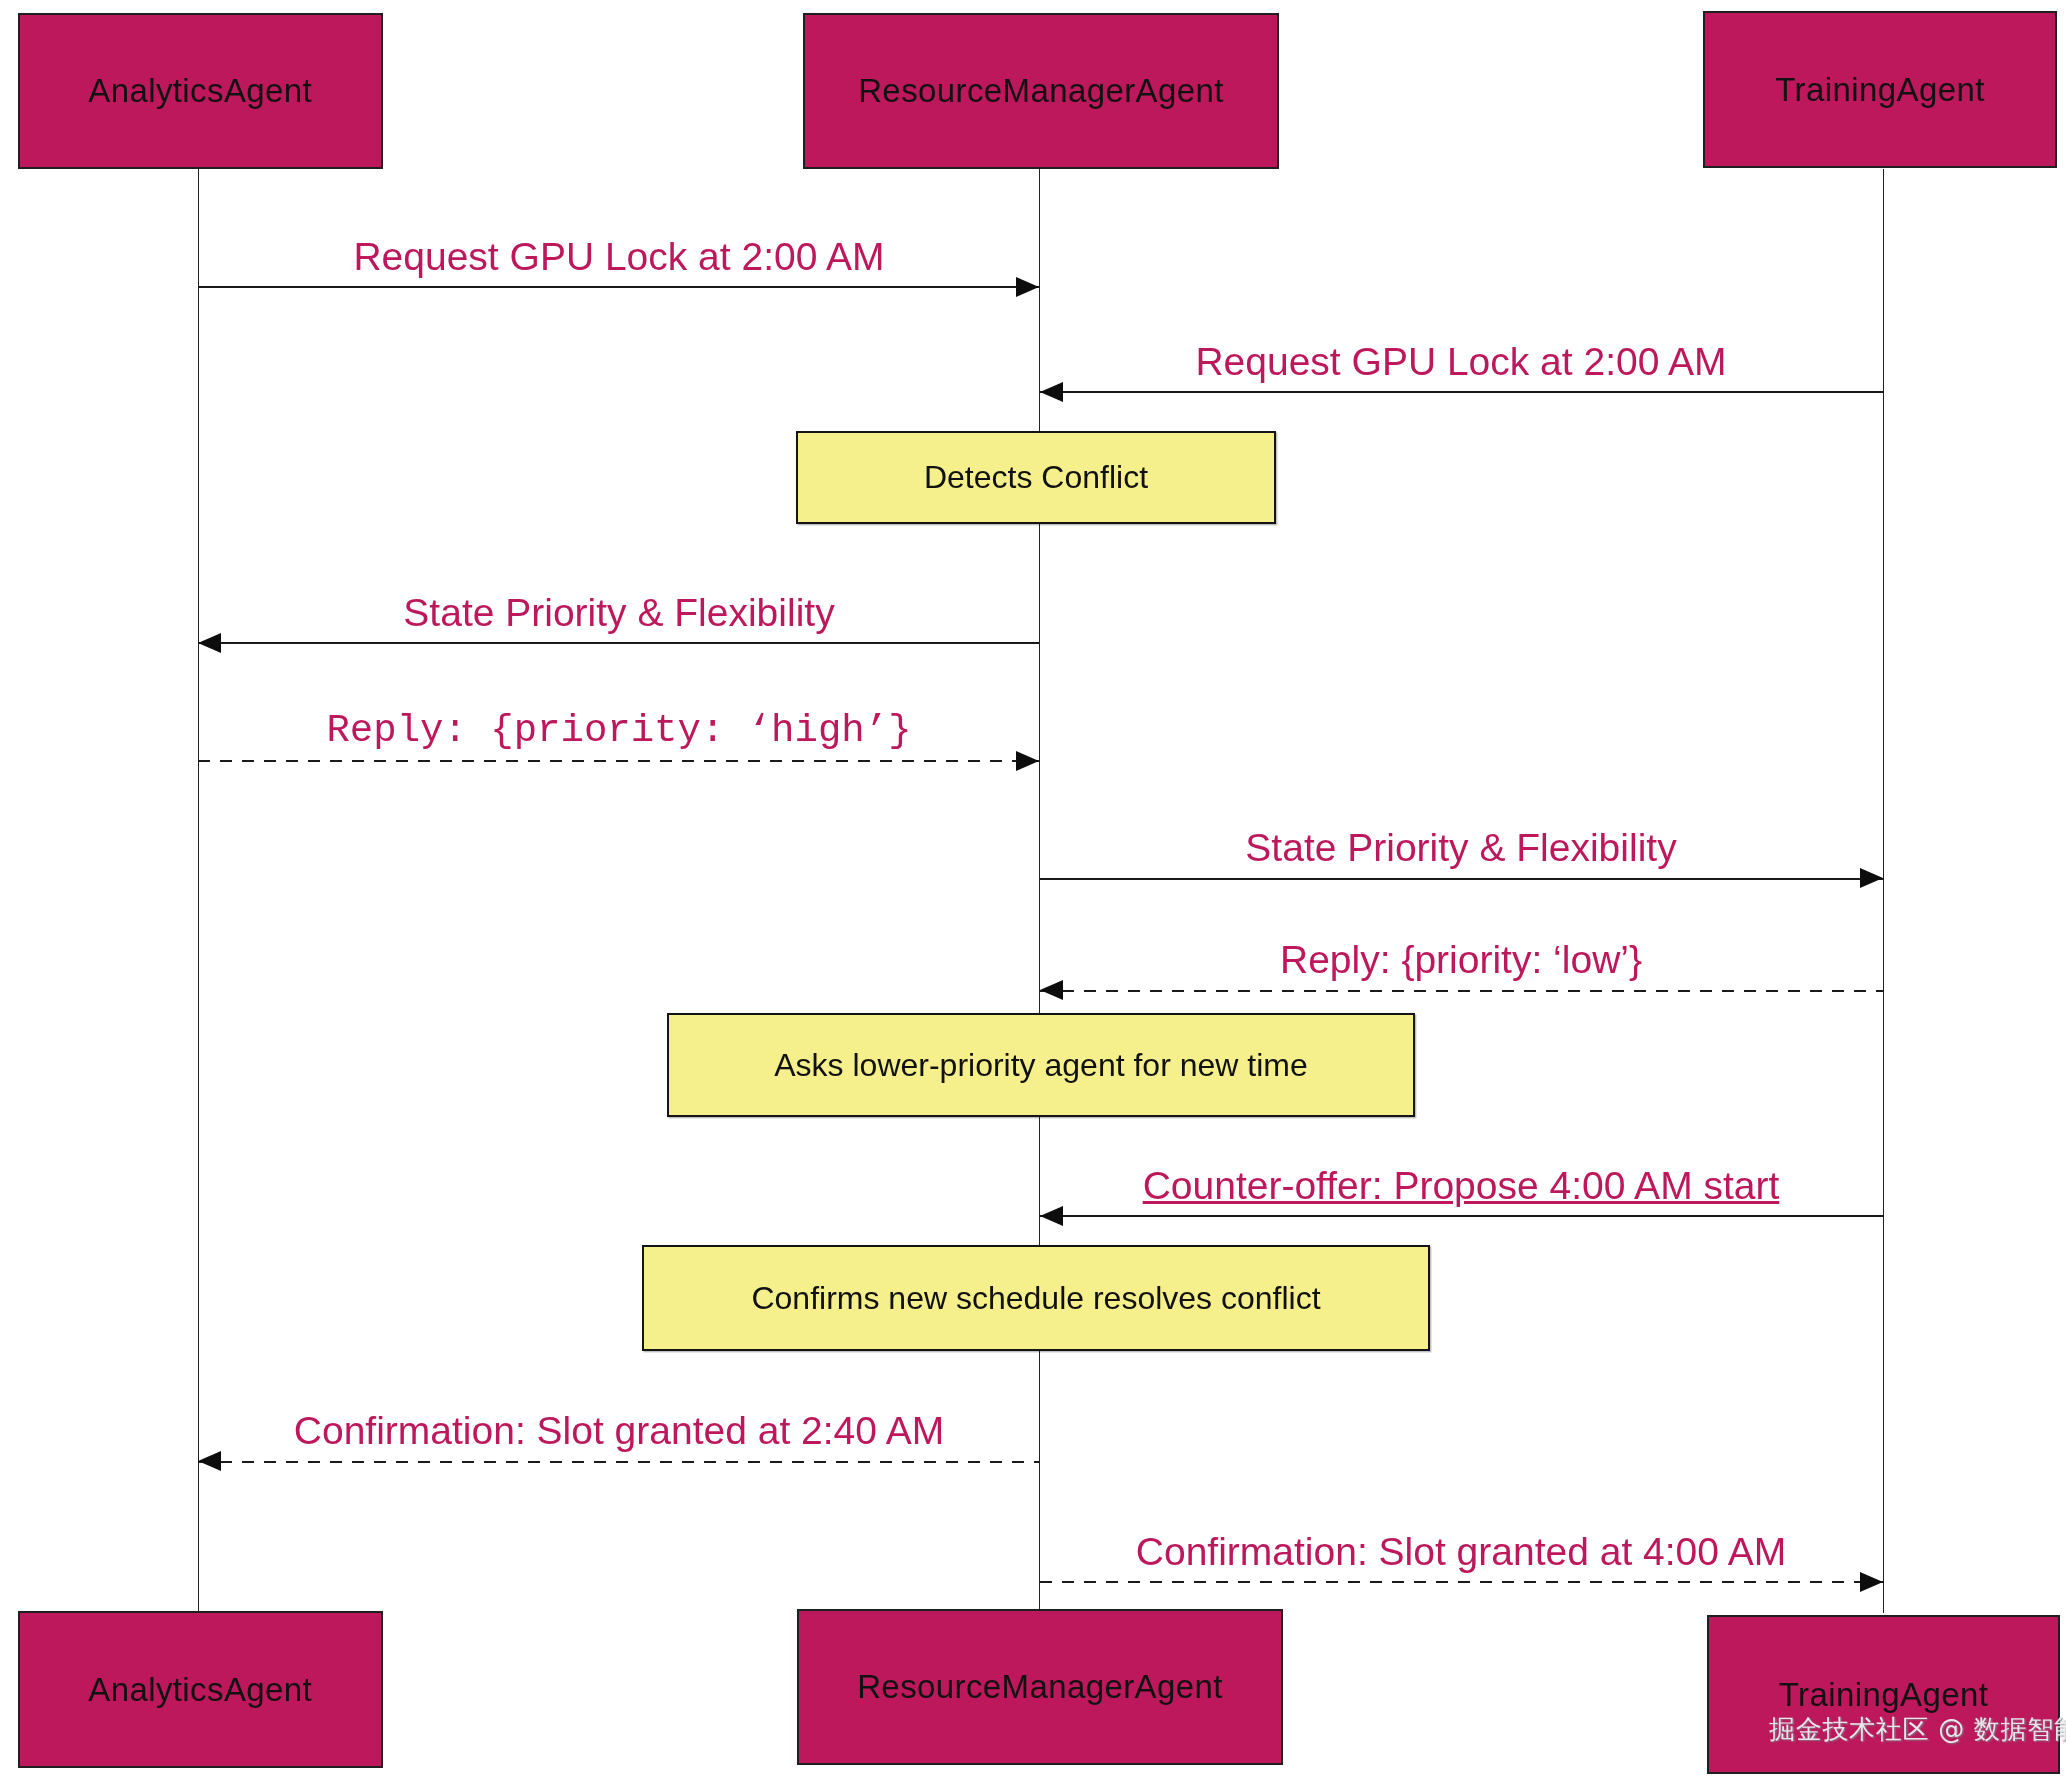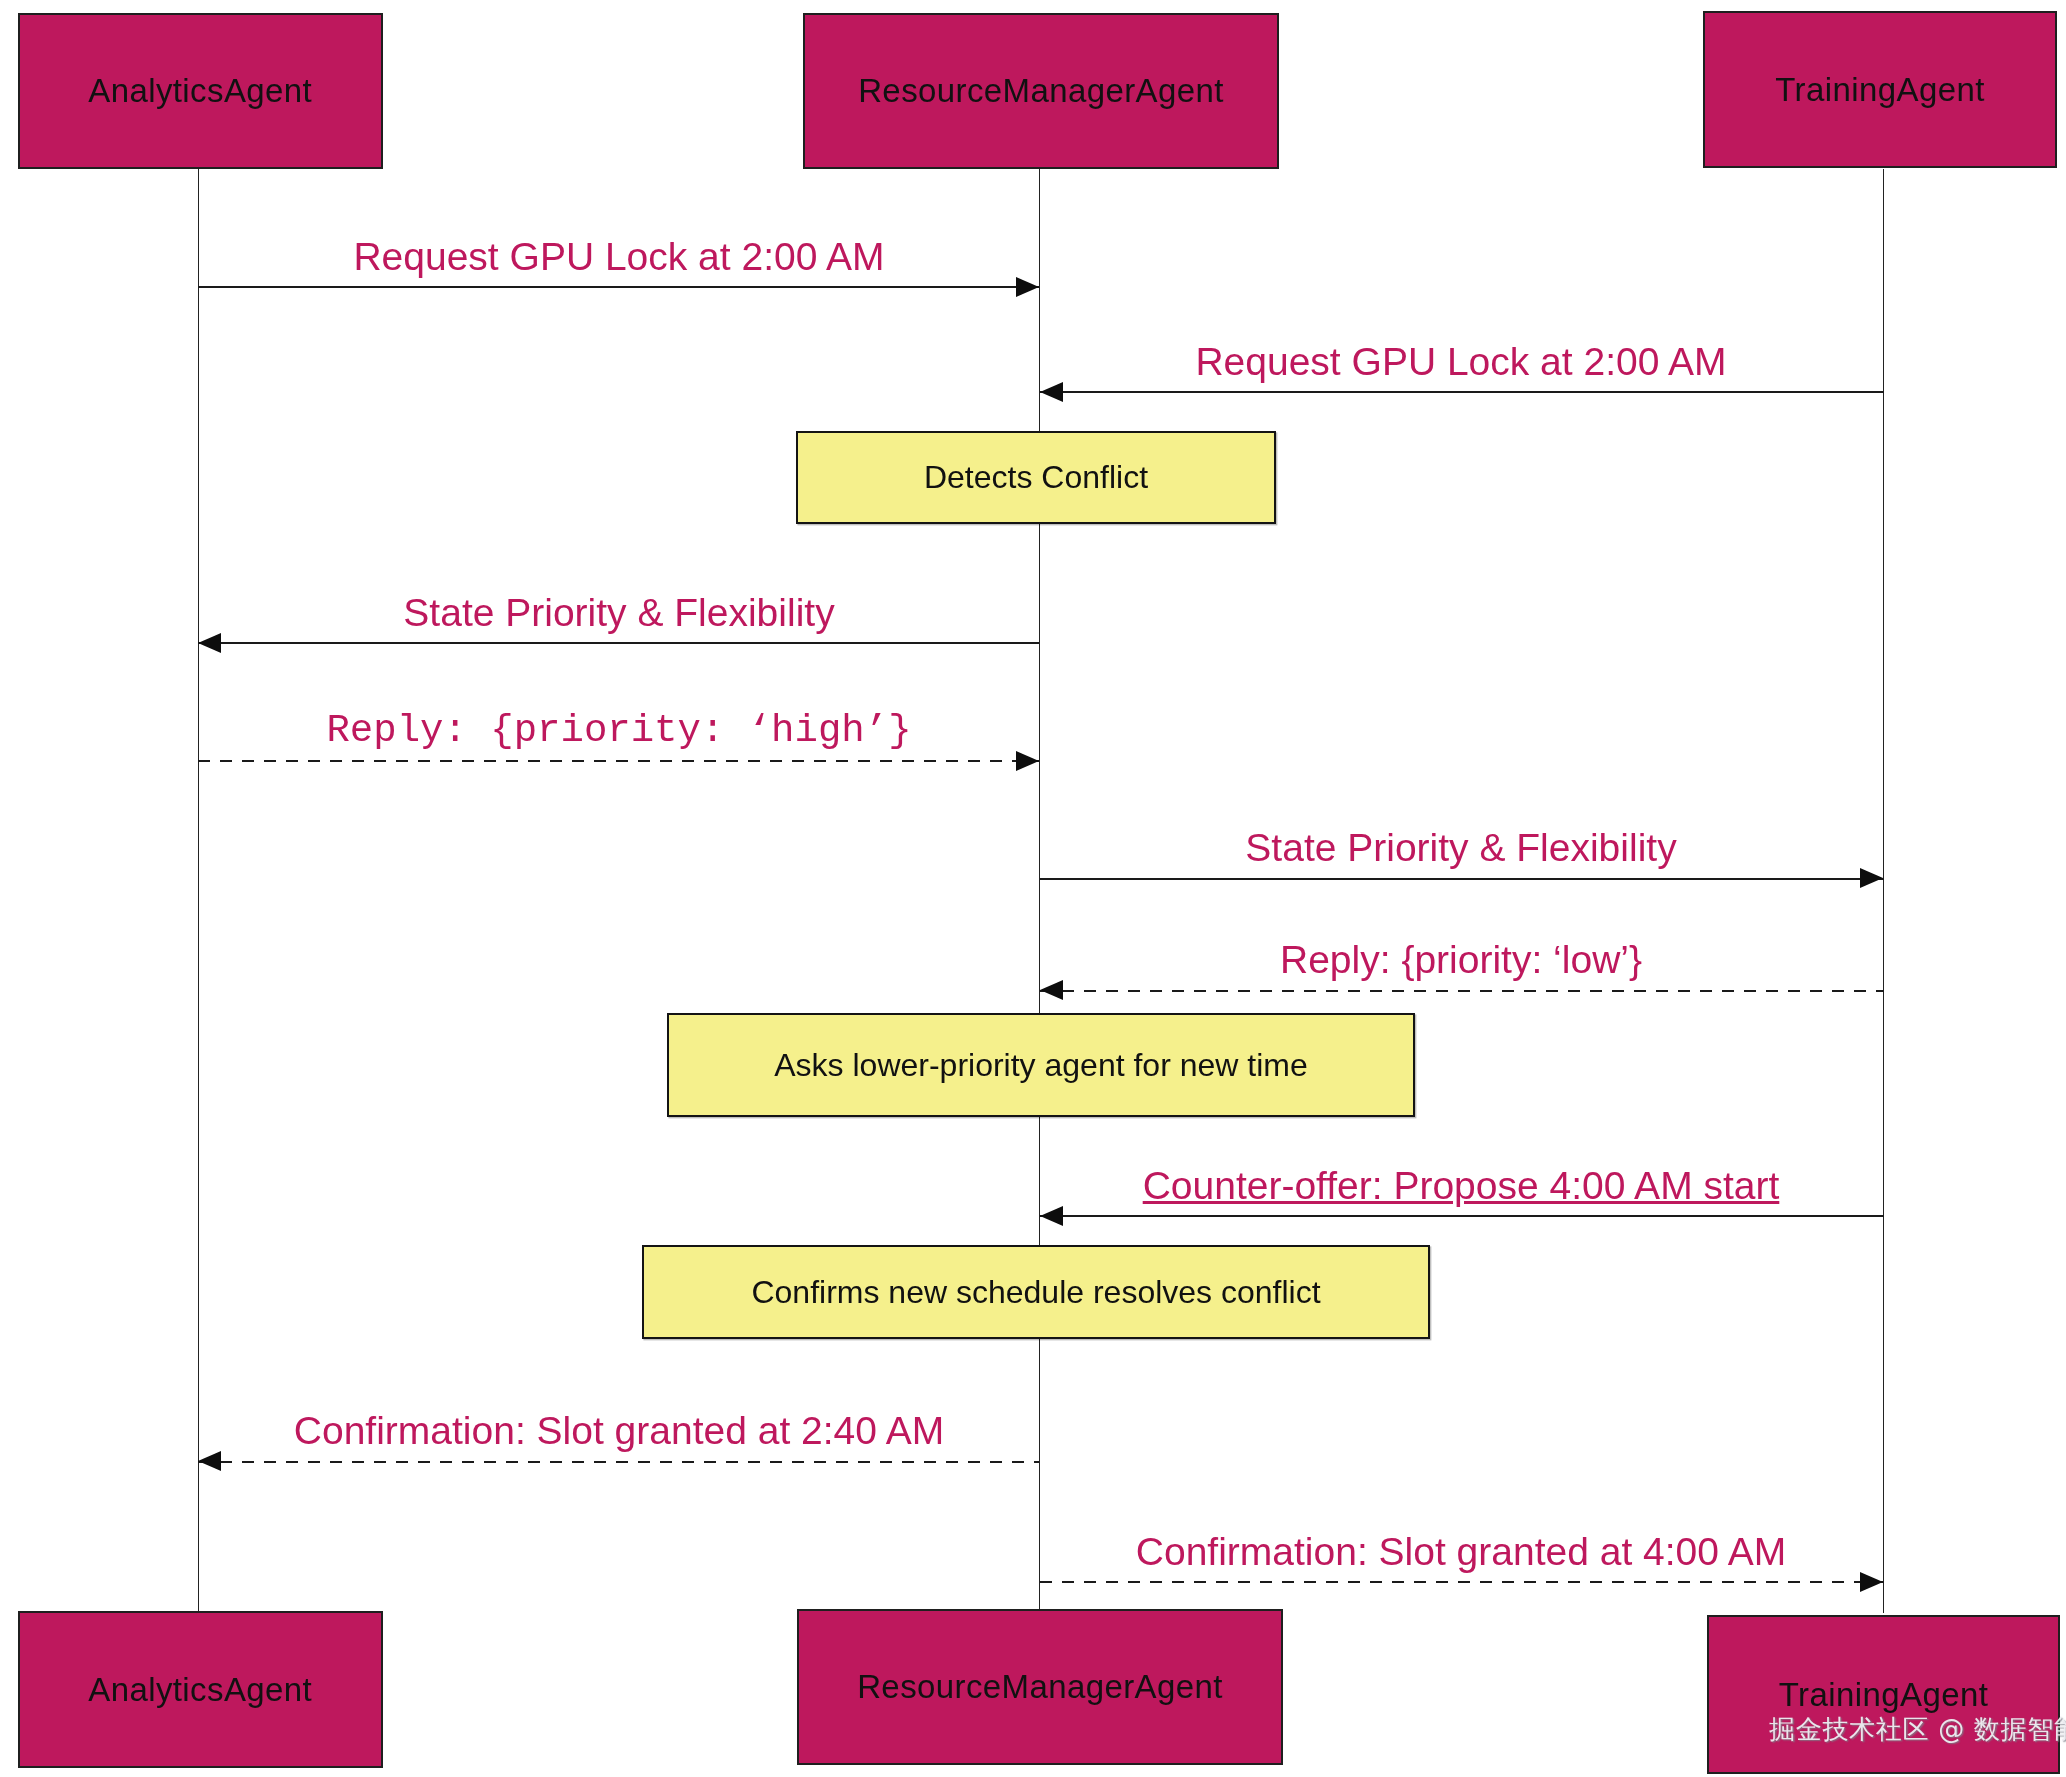--- a/index.html
+++ b/index.html
@@ -139,21 +139,21 @@
   <div class="note" style="left:667px;top:1013px;width:748px;height:104px;">
     <span>Asks lower-priority agent for new time</span>
   </div>
 
   <div>
     <div class="msg-label" style="left:1461px;top:1167px;text-decoration:underline;">Counter-offer: Propose 4:00 AM start</div>
     <div class="msg-line solid" style="left:1040px;top:1215px;width:844px;"></div>
     <div class="arrowhead left" style="left:1040px;top:1206px;"></div>
   </div>
 
-  <div class="note" style="left:642px;top:1245px;width:788px;height:94px;align-items:center;">
+  <div class="note" style="left:642px;top:1245px;width:788px;height:106px;align-items:center;">
     <span>Confirms new schedule resolves conflict</span>
   </div>
 
   <div>
     <div class="msg-label" style="left:619px;top:1412px;">Confirmation: Slot granted at 2:40 AM</div>
     <div class="msg-line dashed" style="left:198px;top:1461px;width:841px;"></div>
     <div class="arrowhead left" style="left:198px;top:1451px;"></div>
   </div>
 
   <div>

